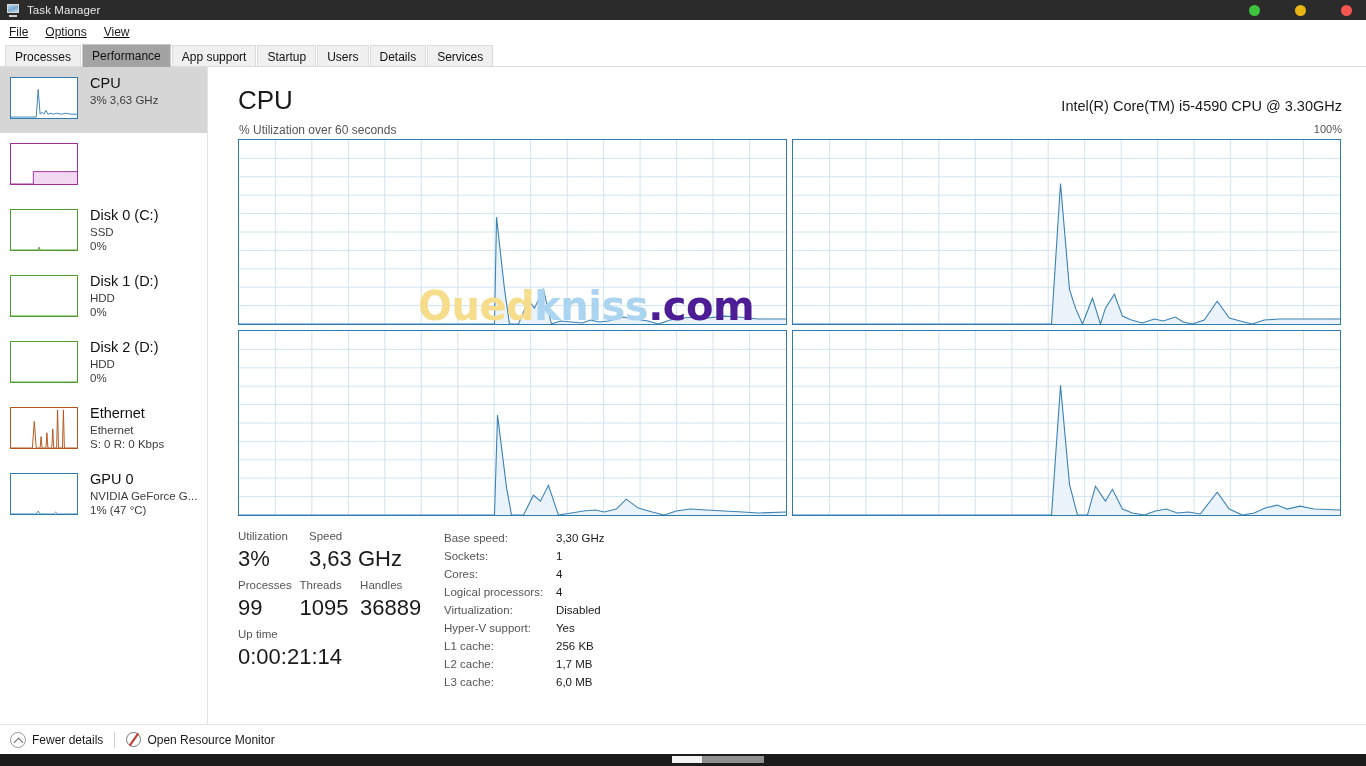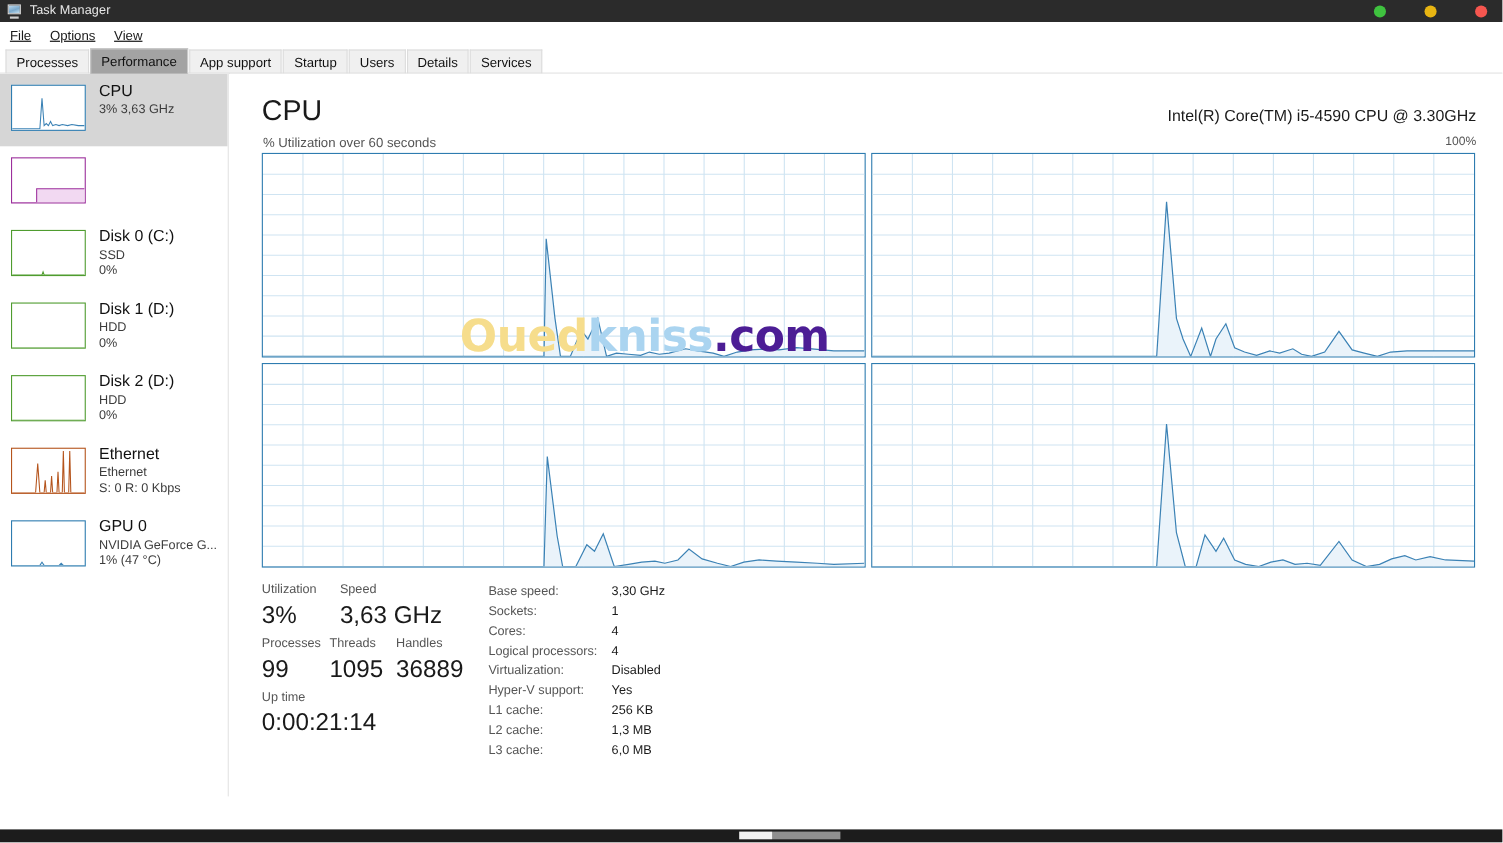--- a/index.html
+++ b/index.html
@@ -588,28 +588,39 @@
         <div class="sr-val">4</div>
         <div class="sr-key">Logical processors:</div>
         <div class="sr-val">4</div>
         <div class="sr-key">Virtualization:</div>
         <div class="sr-val">Disabled</div>
         <div class="sr-key">Hyper-V support:</div>
         <div class="sr-val">Yes</div>
         <div class="sr-key">L1 cache:</div>
         <div class="sr-val">256 KB</div>
         <div class="sr-key">L2 cache:</div>
-        <div class="sr-val">1,3 MB</div>
+        <div class="sr-val">1,7 MB</div>
         <div class="sr-key">L3 cache:</div>
         <div class="sr-val">6,0 MB</div>
       </div>
     </div>
   </div>
 
   <div class="watermark">
     <span class="wm-a">Oued</span><span class="wm-b">kniss</span><span class="wm-c">.com</span>
   </div>
 
+  <div class="statusbar">
+    <div class="sb-btn">
+      <div class="circ-ico"></div>
+      <div class="sb-text">Fewer details</div>
+    </div>
+    <div class="sb-divider"></div>
+    <div class="sb-btn">
+      <div class="rm-ico"></div>
+      <div class="sb-text">Open Resource Monitor</div>
+    </div>
+  </div>
 
   <div class="taskbar"></div>
   <div class="tb-strip"></div>
 
 </div>
 
 </body></html>

